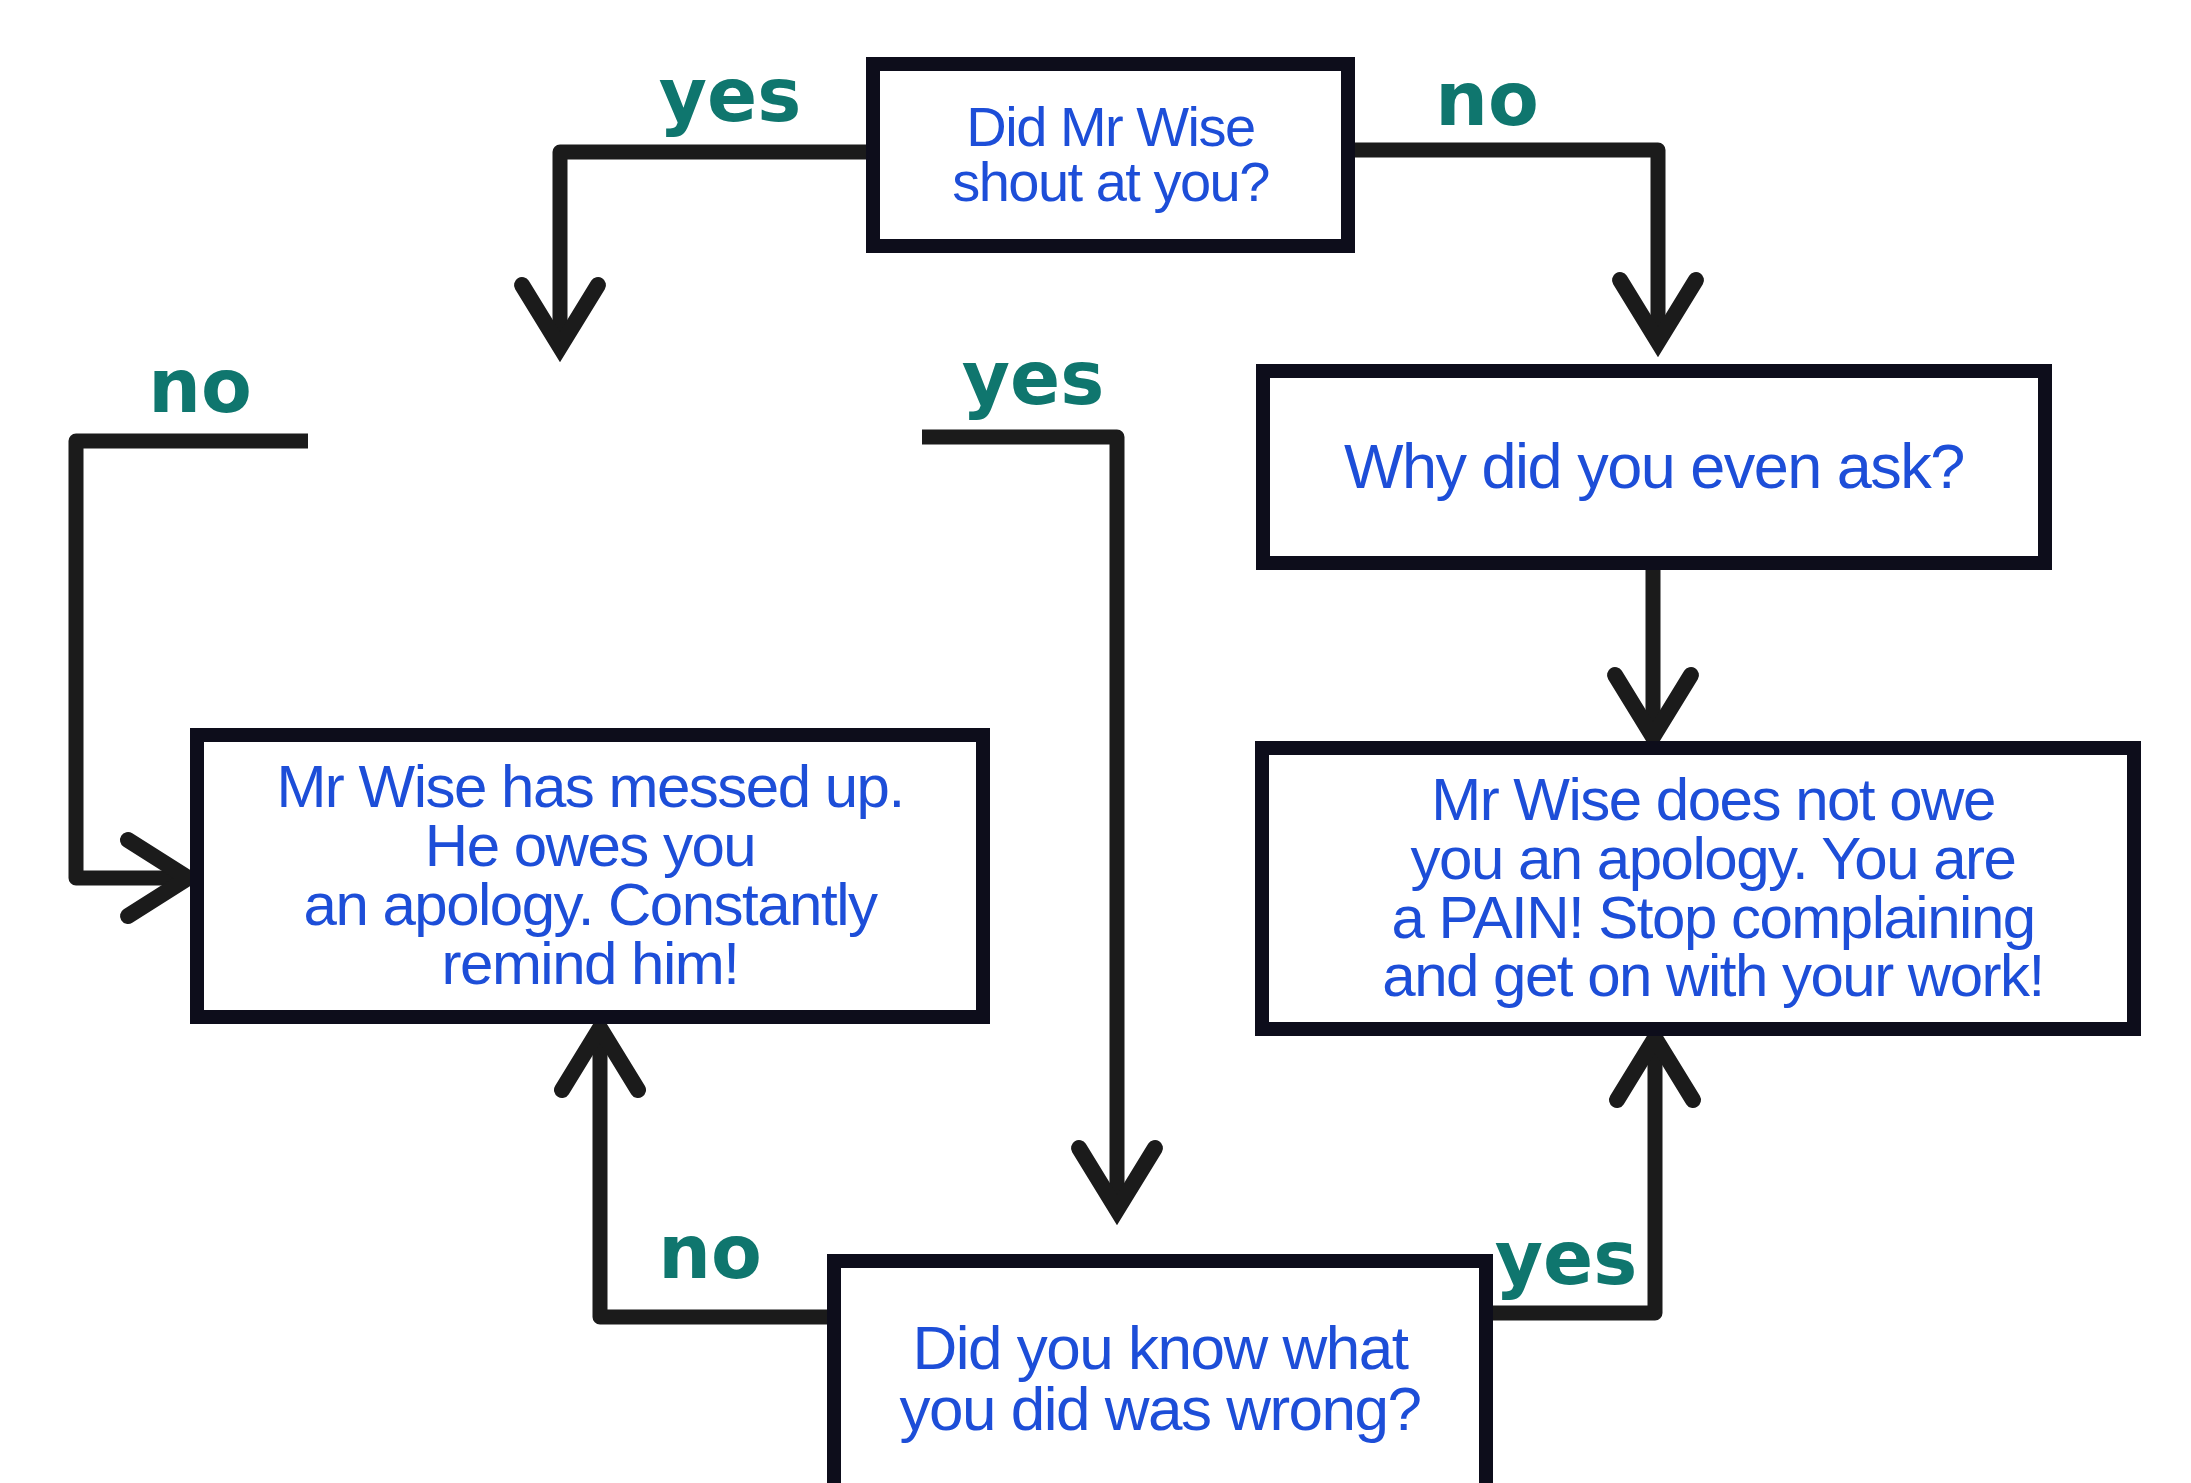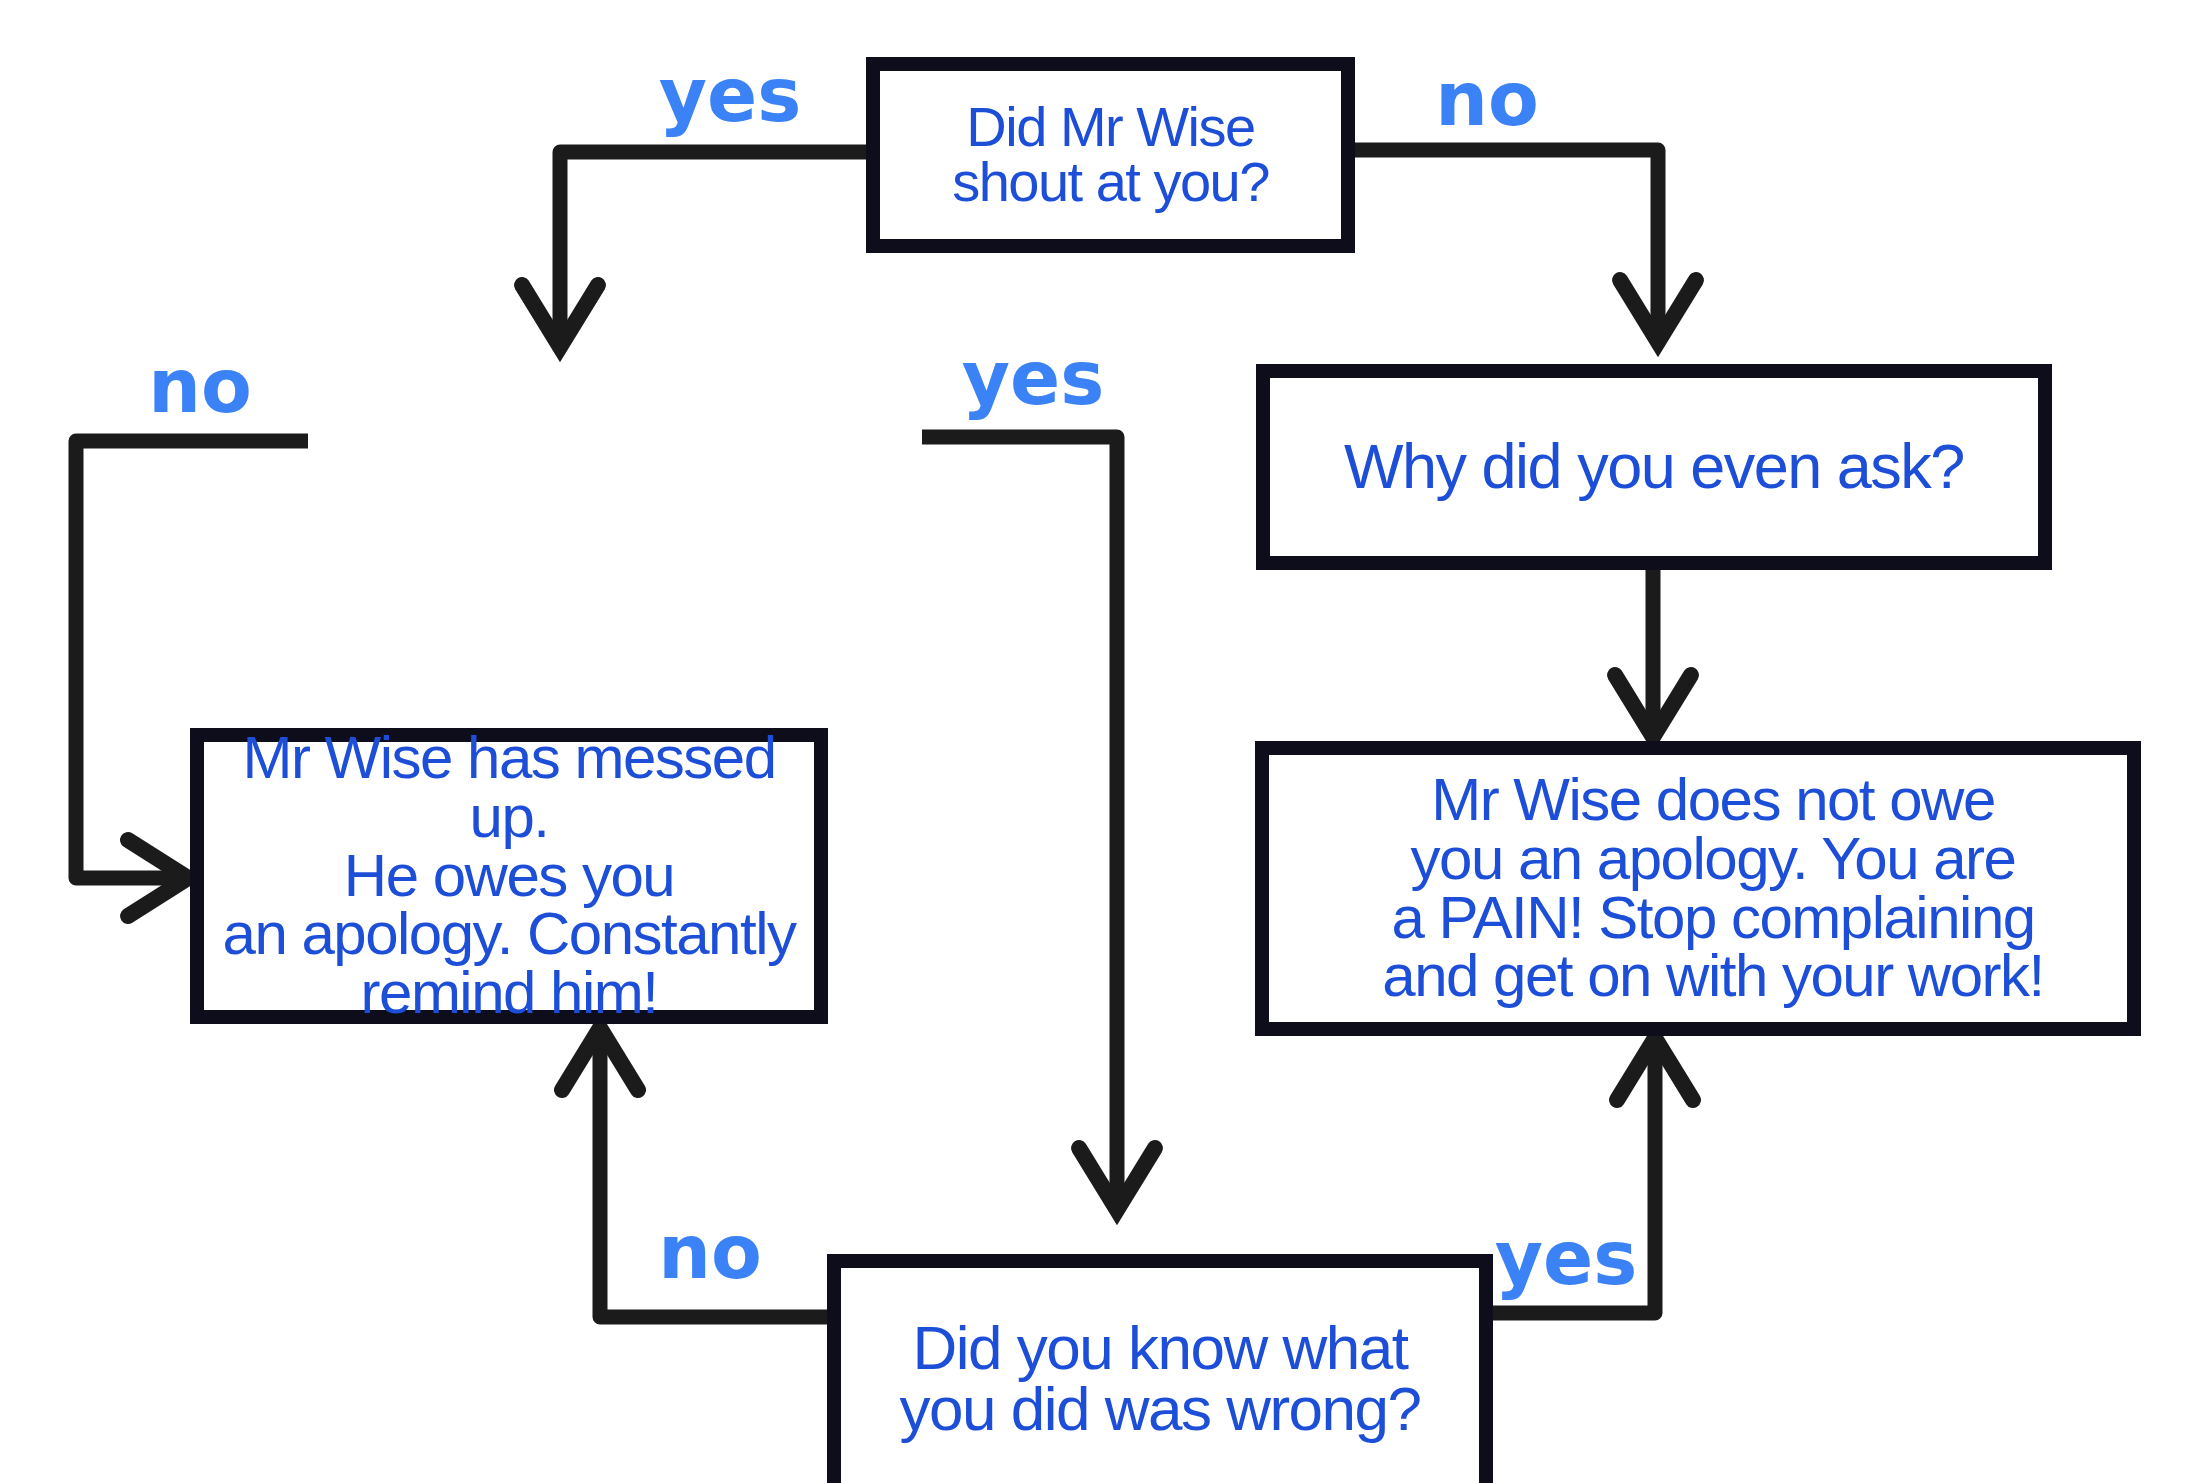--- a/index.html
+++ b/index.html
@@ -49,34 +49,34 @@
     line-height: 0.98;
     letter-spacing: -1.5px;
     font-family: "Liberation Sans", sans-serif;
   }
   #node-root  { left: 866px;  top: 57px;   width: 489px; height: 196px; }
   #node-root .txt { font-size: 56px; }
   #node-wrong { left: 308px;  top: 350px;  width: 615px; height: 212px; }
   #node-wrong .txt { font-size: 62px; }
   #node-ask   { left: 1256px; top: 364px;  width: 796px; height: 206px; }
   #node-ask .txt { font-size: 63px; }
-  #node-apology { left: 190px; top: 728px; width: 638px; height: 296px; }
+  #node-apology { left: 190px; top: 728px; width: 800px; height: 296px; }
   #node-apology .txt { font-size: 60px; }
   #node-pain  { left: 1255px; top: 741px;  width: 886px; height: 295px; }
   #node-pain .txt { font-size: 60px; margin-left: 30px; }
   #node-know  { left: 827px;  top: 1254px; width: 666px; height: 250px; }
   #node-know .txt { font-size: 62px; }
 
   .edge-label {
     position: absolute;
     transform: translate(-50%, -50%);
     font-family: "DejaVu Sans", "Liberation Sans", sans-serif;
     font-weight: 600;
     font-size: 74px;
-    color: #3b82f6;
+    color: #0f766e;
     line-height: 1;
     white-space: nowrap;
   }
   #lbl-root-yes { left: 730px;  top: 95px; }
   #lbl-root-no  { left: 1487px; top: 99px; }
   #lbl-wrong-no { left: 200px;  top: 386px; }
   #lbl-wrong-yes{ left: 1033px; top: 378px; }
   #lbl-know-no  { left: 710px;  top: 1252px; }
   #lbl-know-yes { left: 1566px; top: 1258px; }
 </style>

